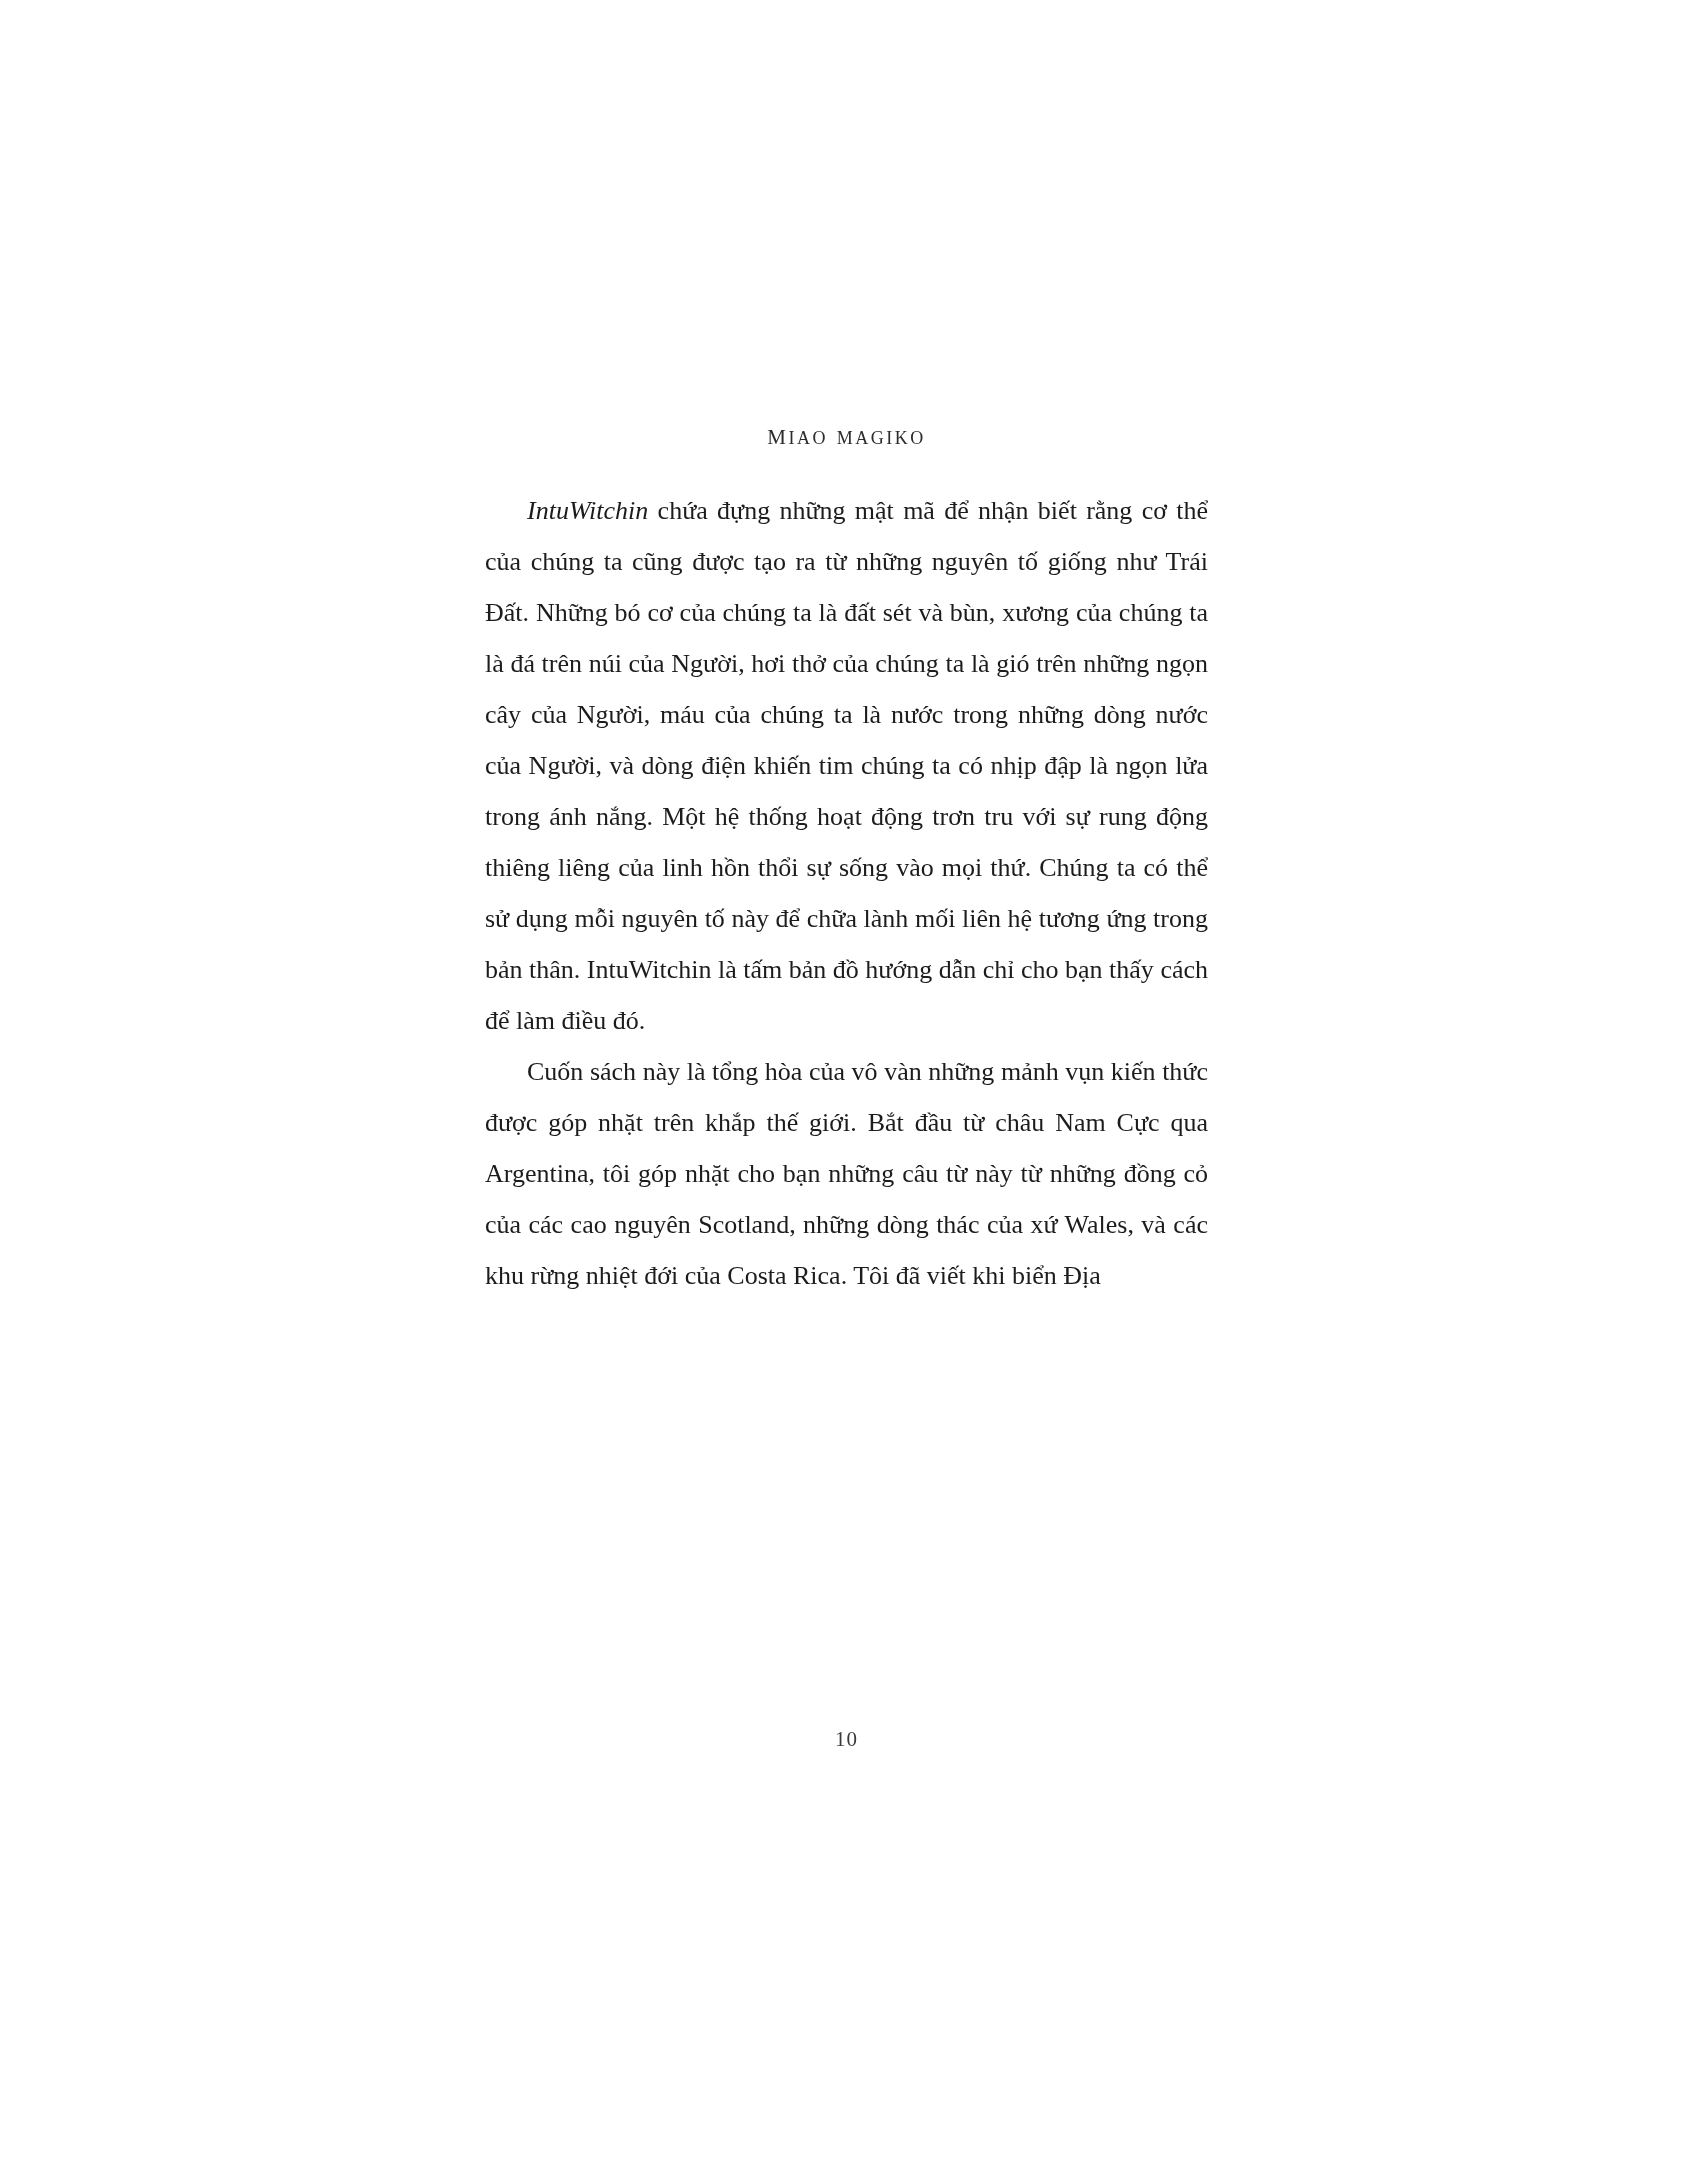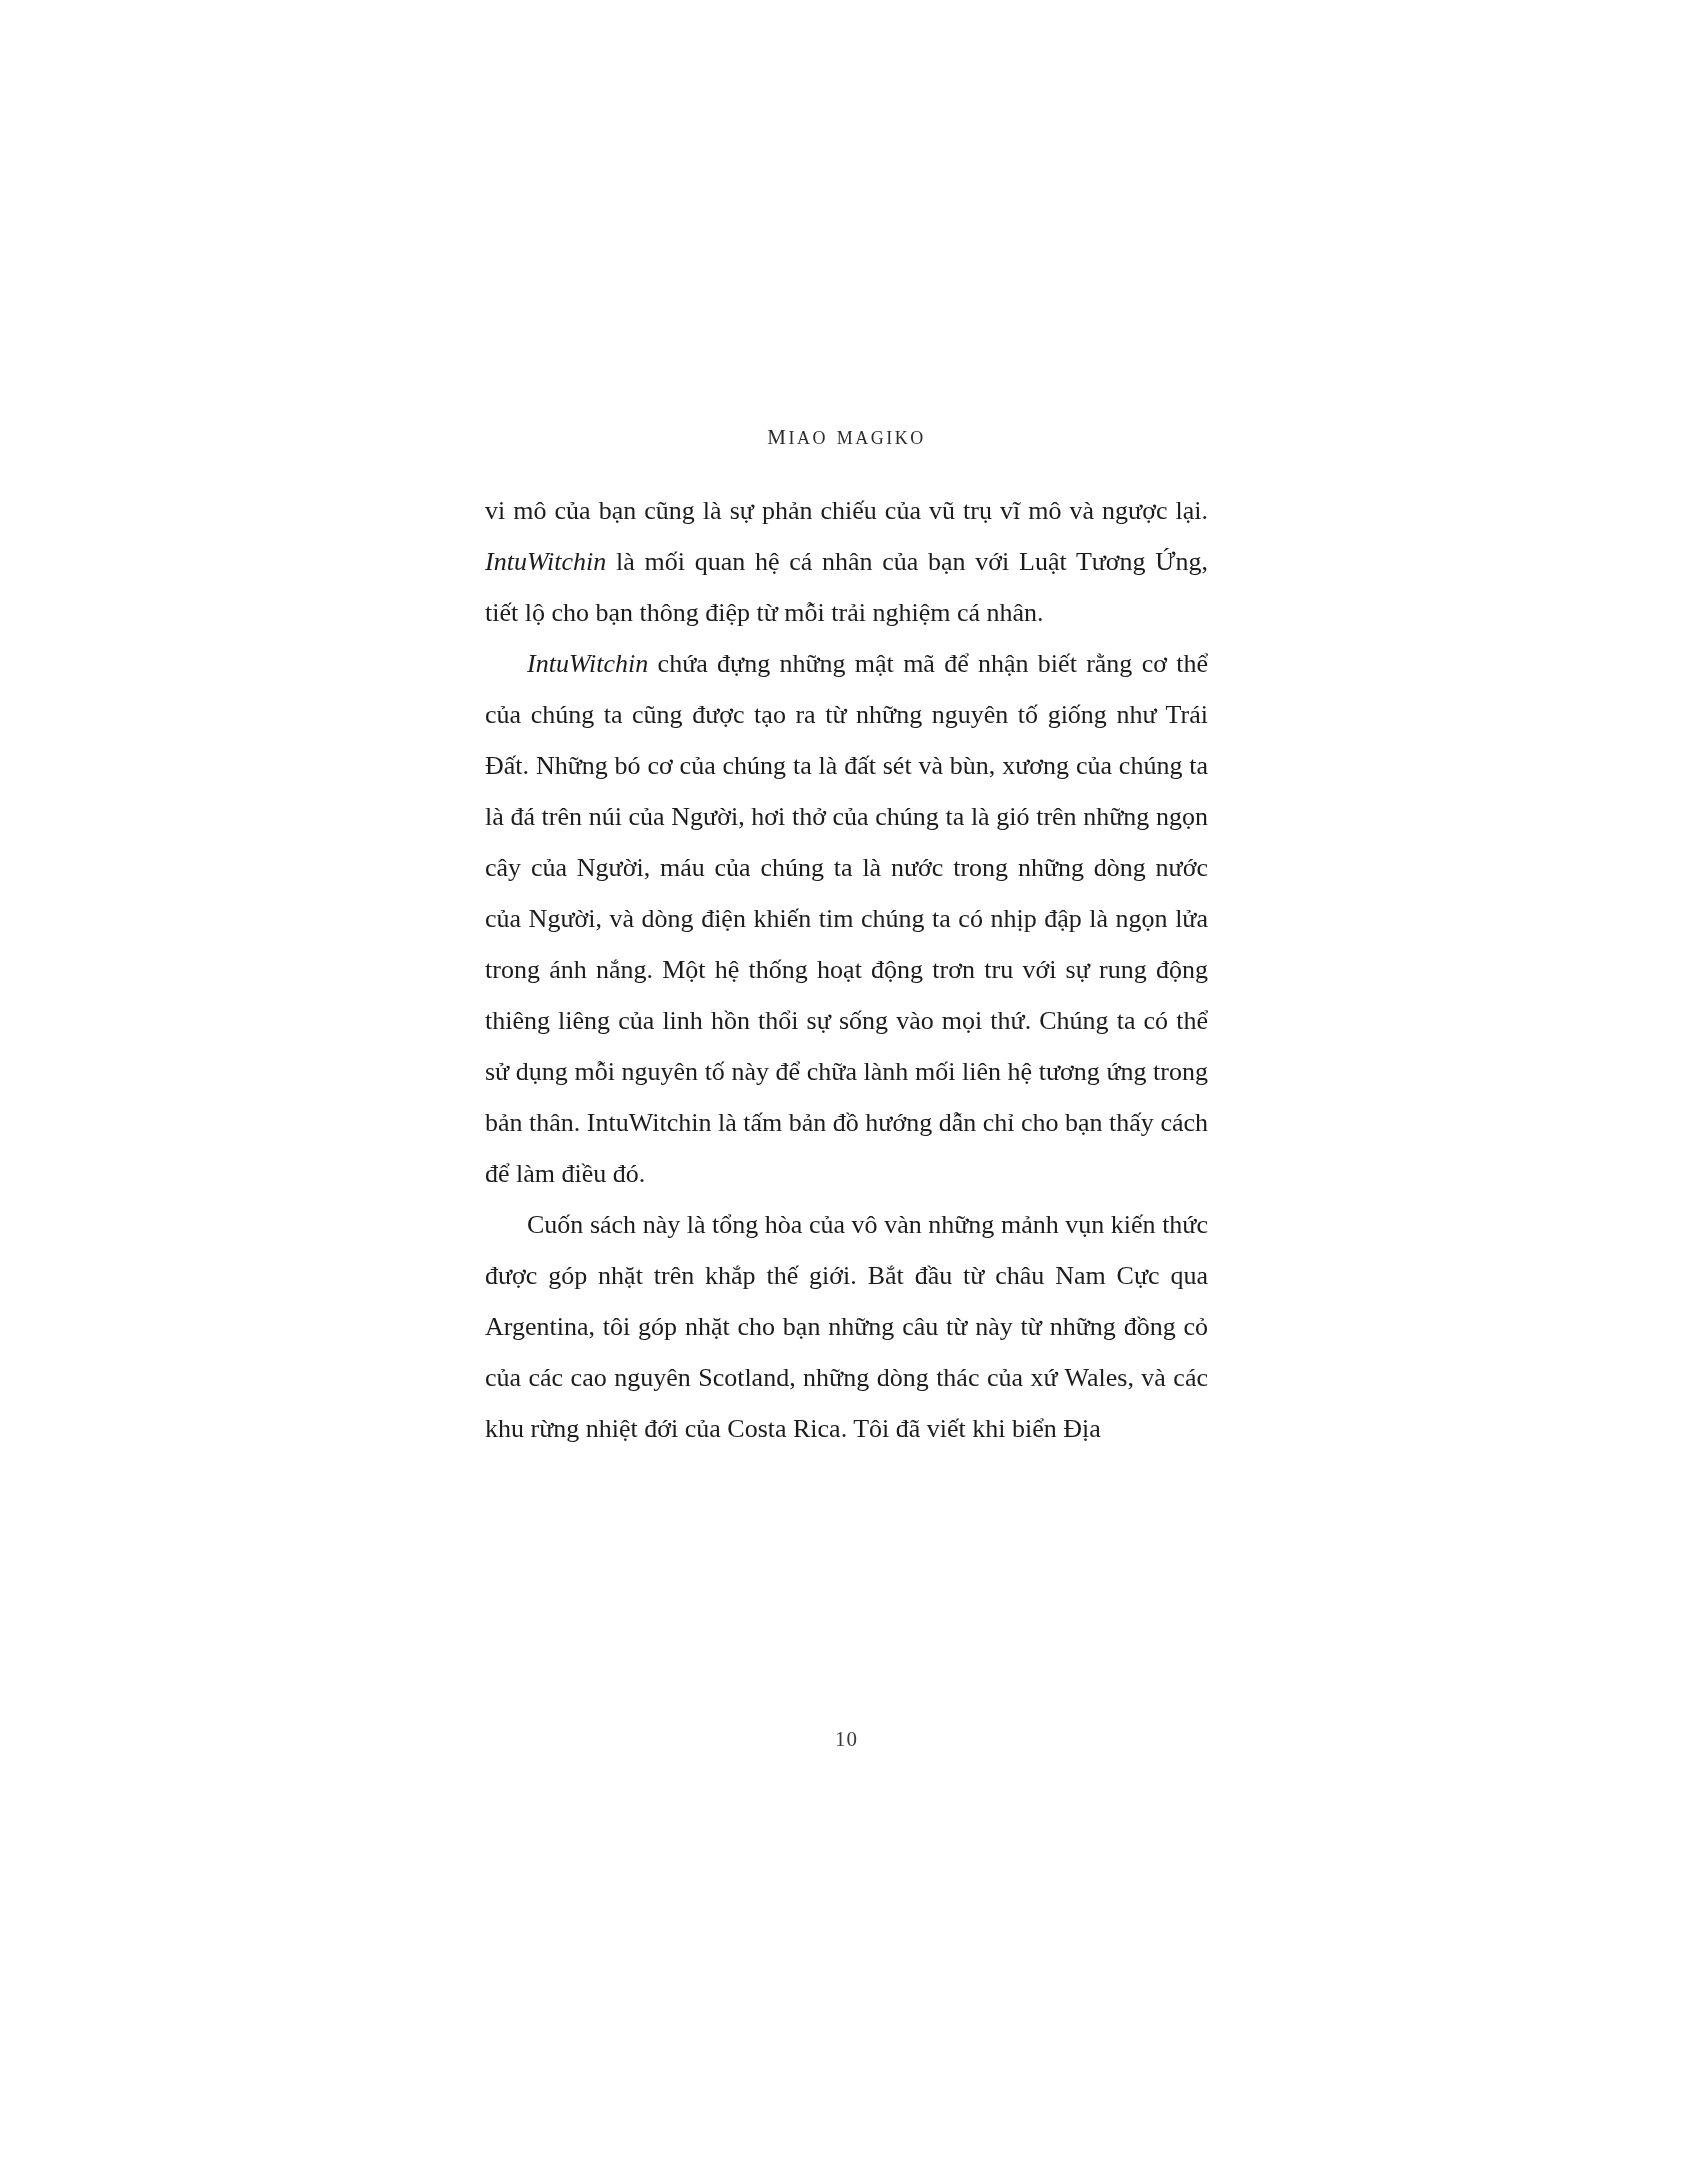--- a/index.html
+++ b/index.html
@@ -83,21 +83,20 @@
 <body>
 
 <div class="page">
   <div class="content-column">
 
     <div class="running-head">
       <span class="rh-word">Miao Magiko</span>
     </div>
 
     <div class="body-text">
-        <p><span>vi mô của bạn cũng là sự phản chiếu của vũ trụ vĩ mô và ngược lại. </span><i>IntuWitchin</i><span> là mối quan hệ cá nhân của bạn với Luật Tương Ứng, tiết lộ cho bạn thông điệp từ mỗi trải nghiệm cá nhân.</span></p>
         <p class="indented"><i>IntuWitchin</i><span> chứa đựng những mật mã để nhận biết rằng cơ thể của chúng ta cũng được tạo ra từ những nguyên tố giống như Trái Đất. Những bó cơ của chúng ta là đất sét và bùn, xương của chúng ta là đá trên núi của Người, hơi thở của chúng ta là gió trên những ngọn cây của Người, máu của chúng ta là nước trong những dòng nước của Người, và dòng điện khiến tim chúng ta có nhịp đập là ngọn lửa trong ánh nắng. Một hệ thống hoạt động trơn tru với sự rung động thiêng liêng của linh hồn thổi sự sống vào mọi thứ. Chúng ta có thể sử dụng mỗi nguyên tố này để chữa lành mối liên hệ tương ứng trong bản thân. IntuWitchin là tấm bản đồ hướng dẫn chỉ cho bạn thấy cách để làm điều đó.</span></p>
         <p class="indented"><span>Cuốn sách này là tổng hòa của vô vàn những mảnh vụn kiến thức được góp nhặt trên khắp thế giới. Bắt đầu từ châu Nam Cực qua Argentina, tôi góp nhặt cho bạn những câu từ này từ những đồng cỏ của các cao nguyên Scotland, những dòng thác của xứ Wales, và các khu rừng nhiệt đới của Costa Rica. Tôi đã viết khi biển Địa</span></p>
       </div>
 
     <div class="folio">10</div>
 
   </div>
 </div>
 
 

